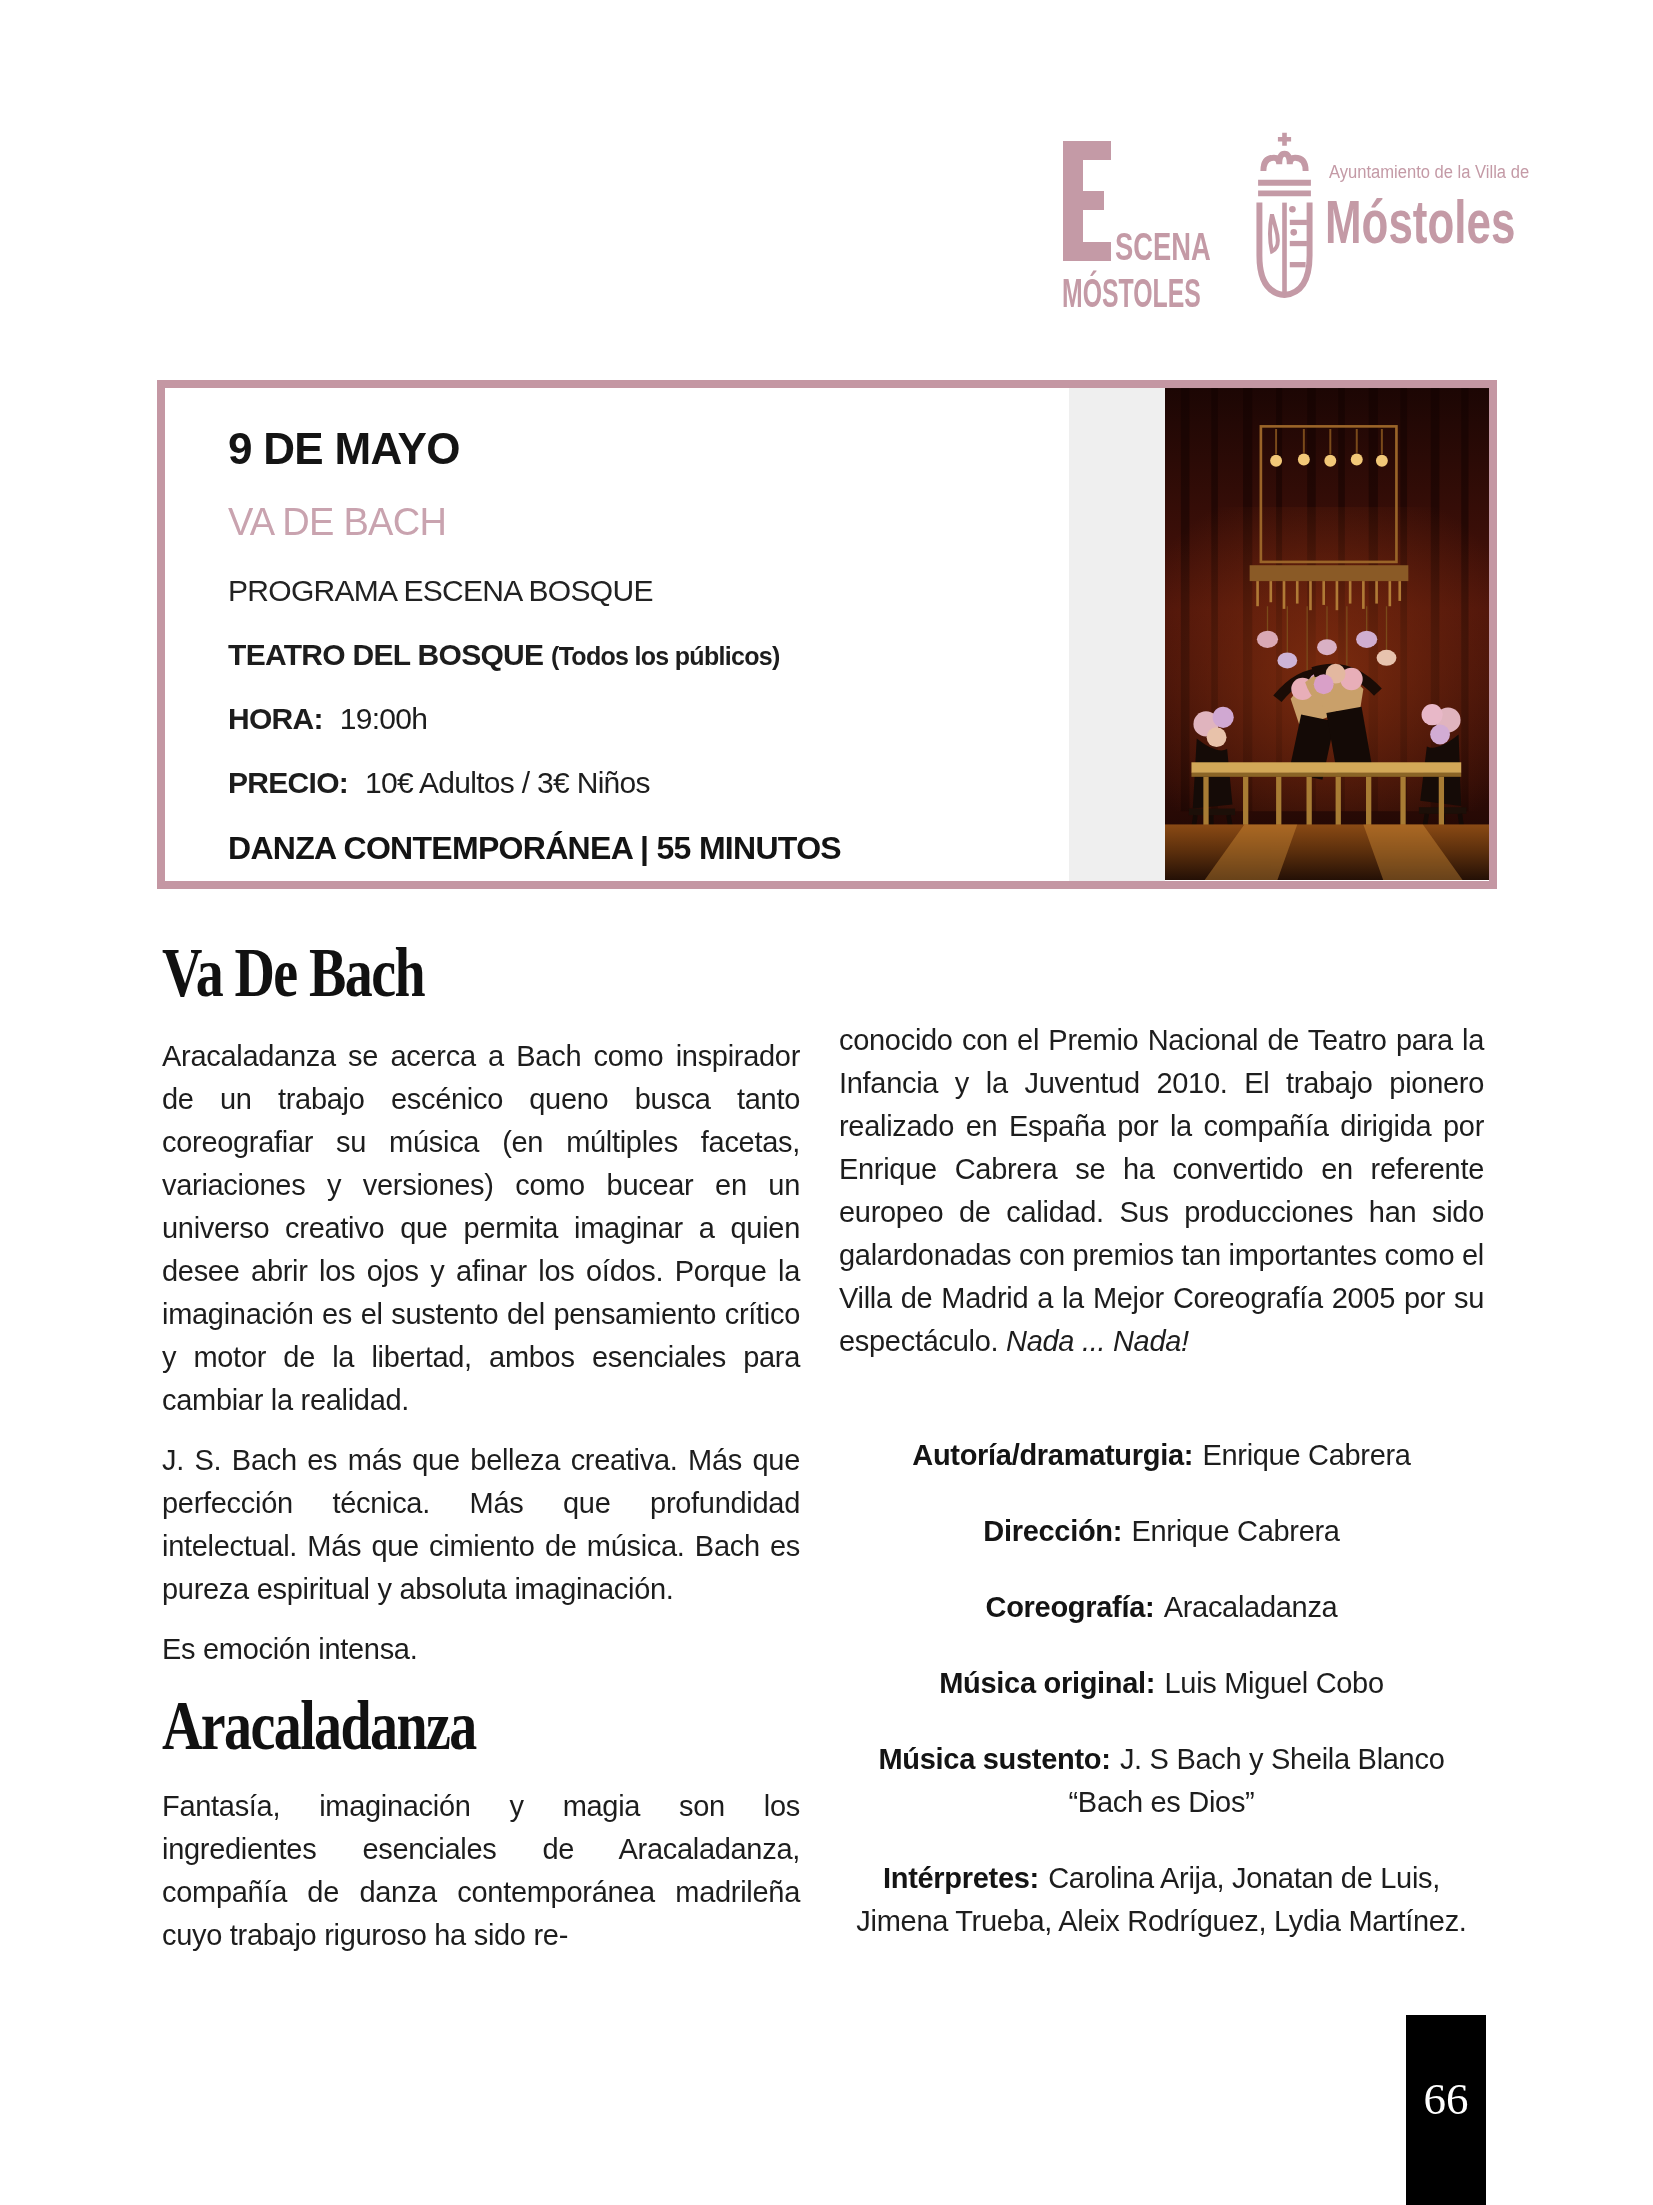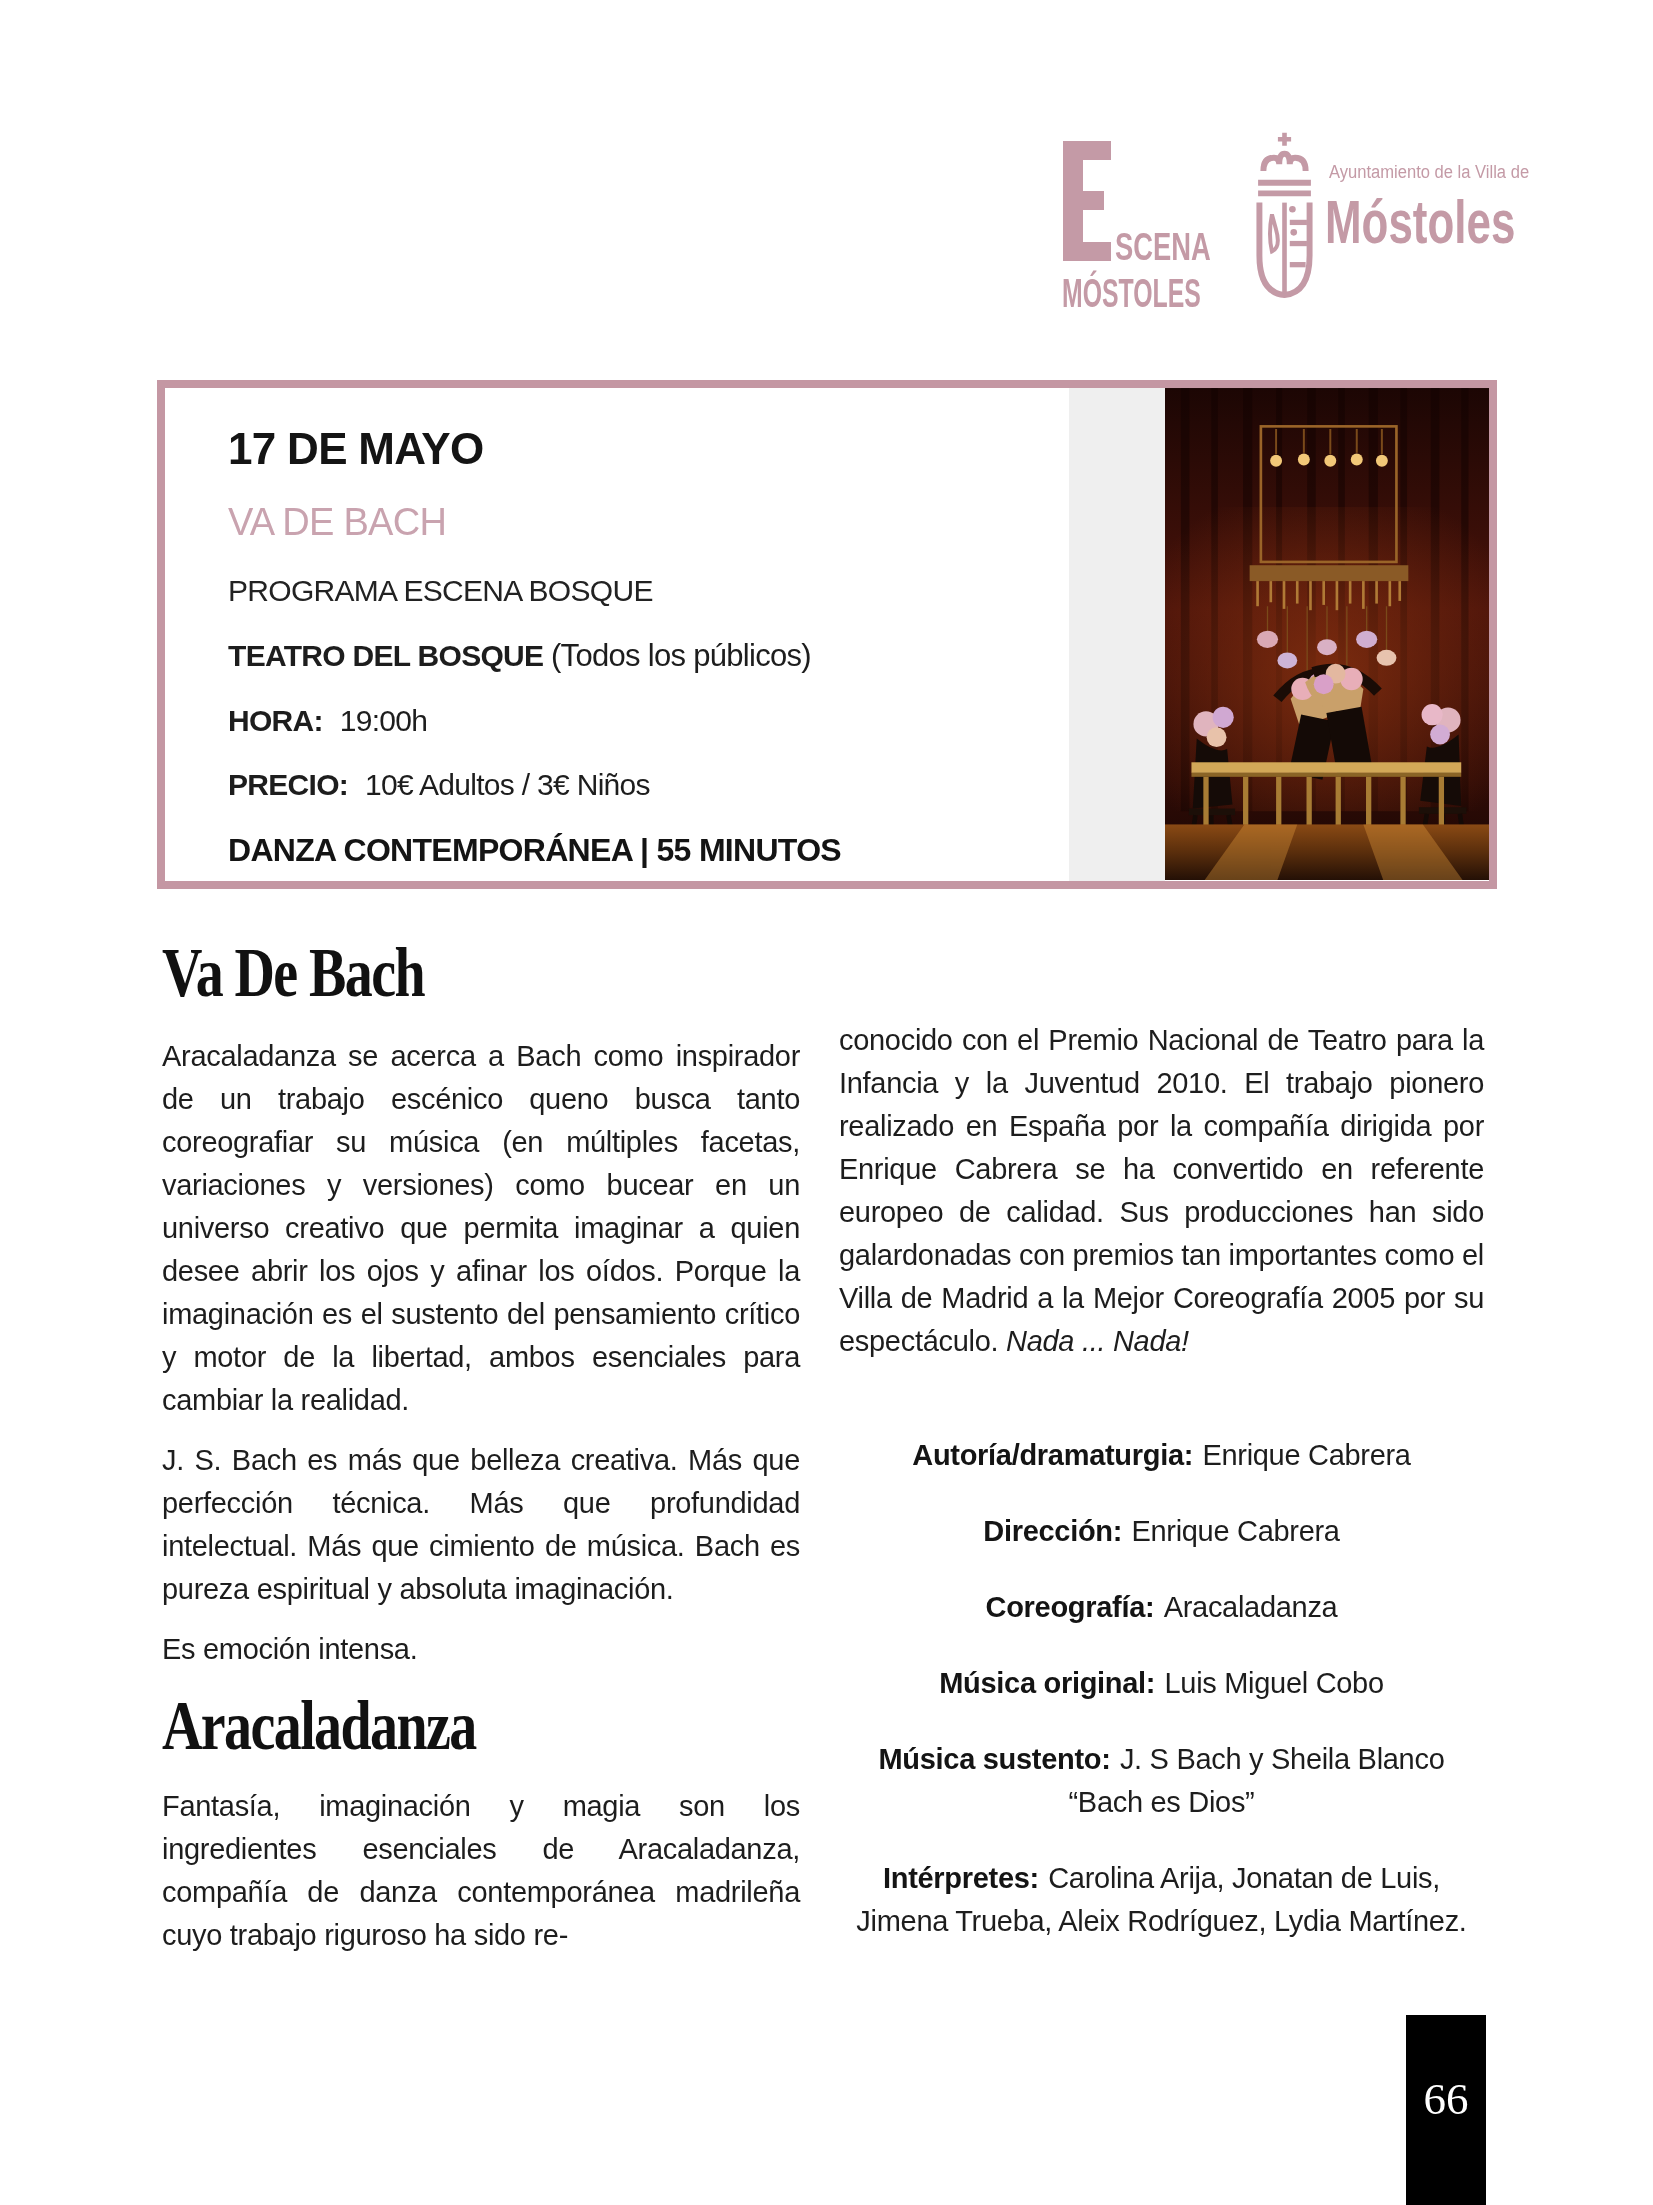--- a/index.html
+++ b/index.html
@@ -29,21 +29,21 @@
   
   .card{position:absolute;left:157px;top:380px;width:1340px;height:509px;
         border:8.6px solid #c497a3;box-sizing:border-box;background:#ffffff;display:flex;}
   .card-text{flex:1 1 auto;padding:36px 0 0 63px;}
   .card-line{margin:0;white-space:nowrap;letter-spacing:-0.7px;}
   .cl-date{font-size:44px;font-weight:bold;color:#141414;margin-bottom:26.5px;}
   .cl-title{font-size:38px;font-weight:500;color:#c9a3af;margin-bottom:30px;}
   .cl-program{font-size:30px;font-weight:300;color:#222;margin-bottom:30px;}
   .cl-venue{font-size:30px;margin-bottom:30px;}
   .cl-venue .lbl{font-weight:bold;}
-  .cl-venue .note{font-weight:normal;font-size:31px;}
+  .cl-venue .note{font-weight:bold;font-size:25px;}
   .cl-plain{font-size:30px;margin-bottom:30px;}
   .cl-plain .lbl{font-weight:bold;margin-right:9.3px;}
   .cl-plain .val{font-weight:300;}
   .cl-genre{font-size:32px;font-weight:bold;color:#141414;}
   .card-gray{width:96px;background:#efefef;}
   .card-photo{width:324px;position:relative;overflow:hidden;}
   .card-photo svg{display:block;}
 
   
   .col{position:absolute;}
@@ -99,21 +99,21 @@
         <circle cx="64" cy="120" r="5" fill="#c49aa6"></circle>
         <circle cx="66" cy="155" r="5" fill="#c49aa6"></circle>
       </svg>
       <div class="ayto-small">Ayuntamiento de la Villa de</div>
       <div class="ayto-big">Móstoles</div>
     </div>
   </div>
 
   <div class="card">
     <div class="card-text">
-      <p class="card-line cl-date">17 DE MAYO</p>
+      <p class="card-line cl-date">9 DE MAYO</p>
       <p class="card-line cl-title">VA DE BACH</p>
       <p class="card-line cl-program">PROGRAMA ESCENA BOSQUE</p>
       <p class="card-line cl-venue">
         <span class="lbl">TEATRO DEL BOSQUE</span>
         <span class="note">(Todos los públicos)</span>
       </p>
       <p class="card-line cl-plain">
         <span class="lbl">HORA:</span>
         <span class="val">19:00h</span>
       </p>

